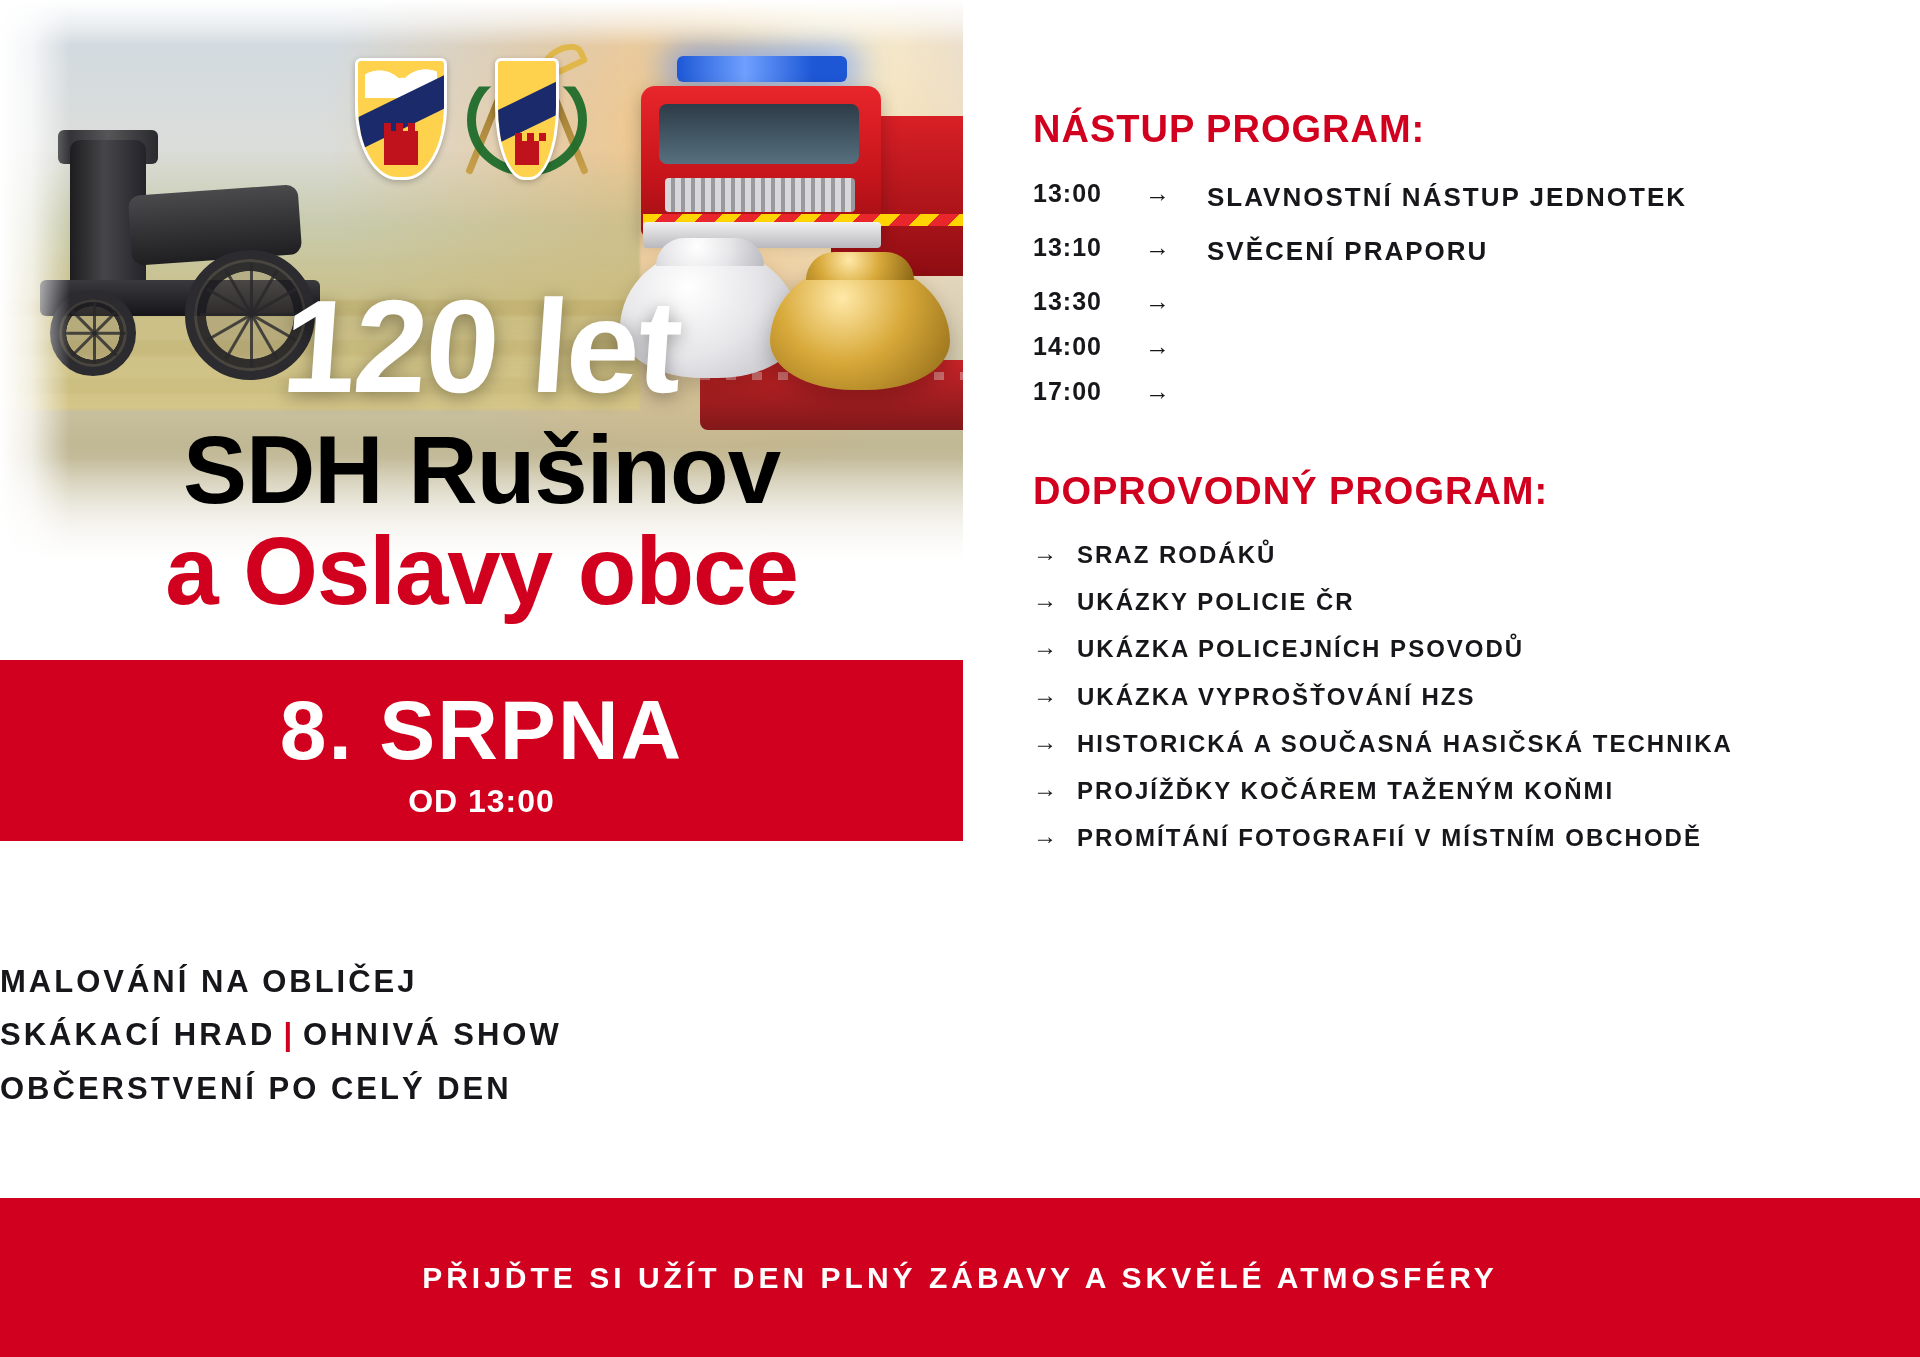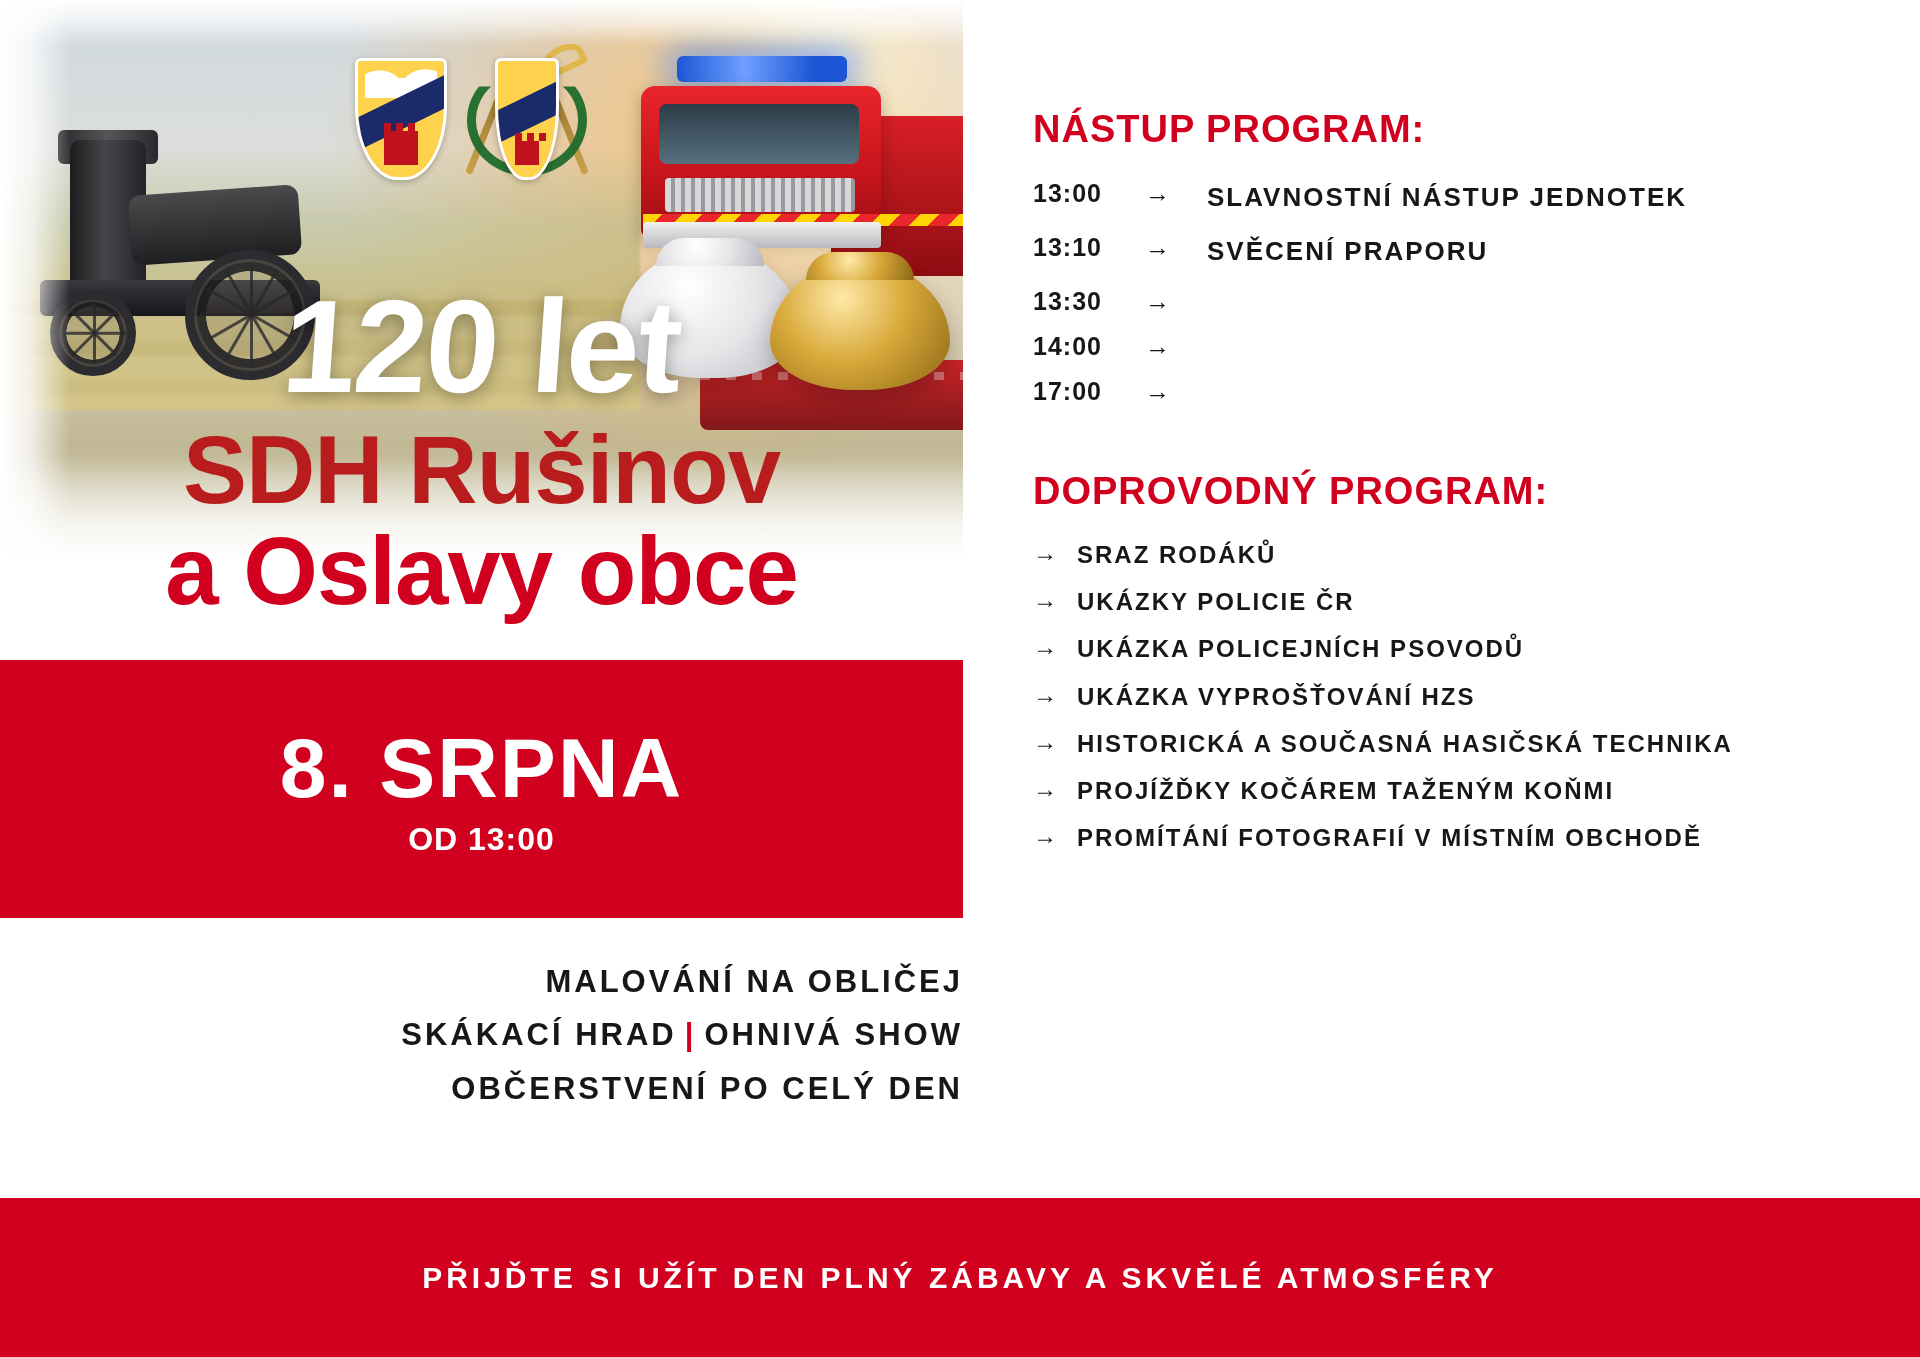--- a/index.html
+++ b/index.html
@@ -333,38 +333,38 @@
     color: #ffffff;
     letter-spacing: -2px;
     line-height: 1.02;
     text-shadow: 0 4px 18px rgba(0,0,0,0.35);
     transform: skewX(-4deg);
   }
   .h-sdh {
     margin-top: 4px;
     font-size: 96px;
     font-weight: 800;
-    color: #b91c1c;
+    color: #000000;
     line-height: 1.06;
     letter-spacing: -1px;
   }
   .h-osl {
     font-size: 96px;
     font-weight: 800;
     color: #d2001f;
     line-height: 1.06;
     letter-spacing: -1px;
   }
 
   
   .date-band {
     position: absolute;
     left: 0; top: 660px;
     width: 963px;
-    height: 258px;
+    height: 181px;
     background: #d2001f;
     color: #ffffff;
     display: flex;
     flex-direction: column;
     align-items: center;
     justify-content: center;
     gap: 4px;
   }
   .date-main {
     font-size: 84px;
@@ -375,21 +375,21 @@
     font-size: 32px;
     font-weight: 800;
     letter-spacing: 1px;
   }
 
   
   .extras {
     position: absolute;
     left: 0; top: 955px;
     width: 963px;
-    text-align: right;
+    text-align: left;
     color: #17161a;
   }
   .extras div {
     font-size: 31px;
     font-weight: 700;
     letter-spacing: 3px;
     line-height: 1.72;
   }
   .extras .sep { color: #d2001f; padding: 0 8px; }
 

